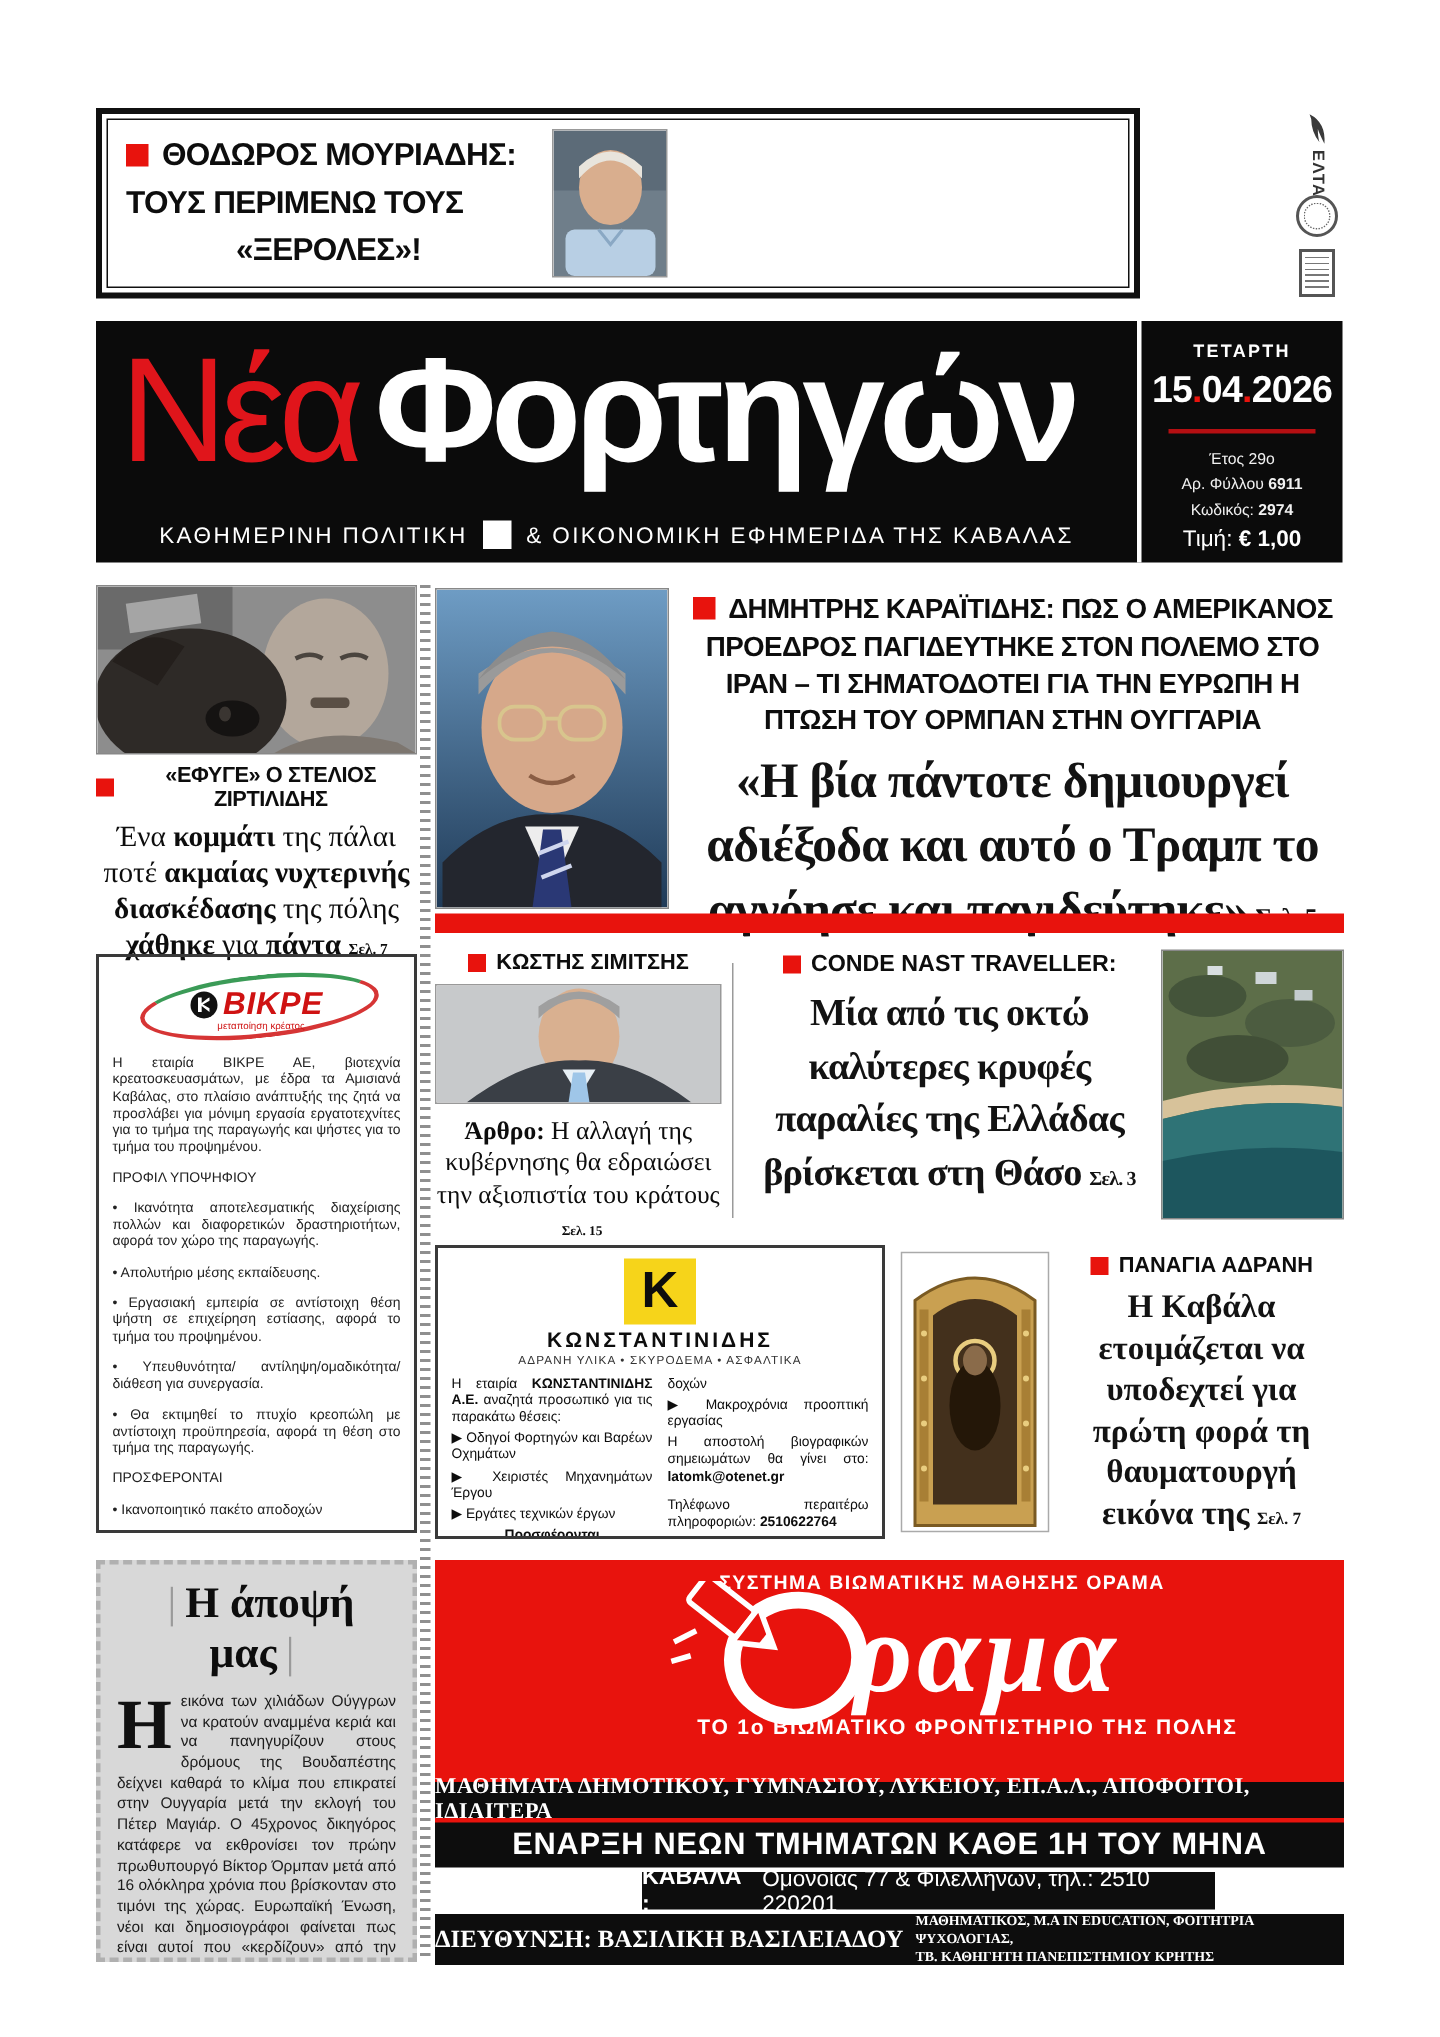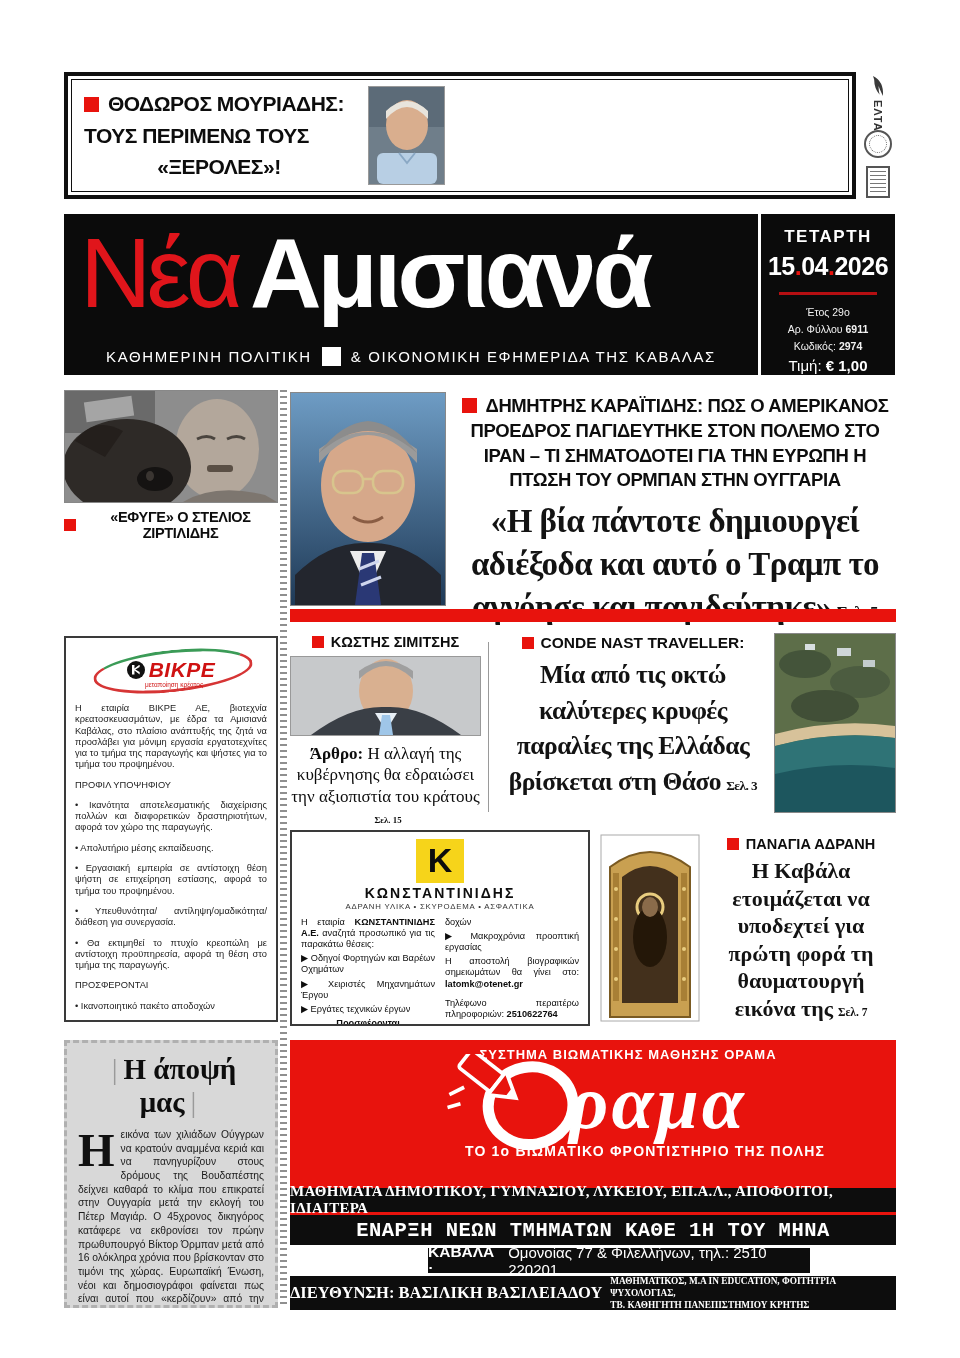--- a/index.html
+++ b/index.html
@@ -5,21 +5,21 @@
   *{box-sizing:border-box}
   body{margin:0;background:#ffffff;font-family:"Liberation Sans","DejaVu Sans",sans-serif;color:#0d0d0d}
   #page{position:relative;width:960px;height:1358px;background:#fff;overflow:hidden;margin:0 auto}
   .serif{font-family:"Liberation Serif","DejaVu Serif",serif}
   .redsq{display:inline-block;width:15px;height:15px;background:#e8130d;vertical-align:-1px;margin-right:9px;flex:none}
   .redsq.small{width:12px;height:12px;margin-right:7px}
   .pgref{font-size:0.52em;font-weight:700;margin-left:5px;white-space:nowrap}
   .rb{font-weight:700}
 
   
-  #banner{position:absolute;left:64px;top:72px;width:792px;height:127px;border:4px solid #101010;padding:3px;background:#fff}
+  #banner{position:absolute;left:64px;top:72px;width:696px;height:127px;border:4px solid #101010;padding:3px;background:#fff}
   #banner-inner{border:1px solid #101010;height:100%;display:flex;align-items:center;padding:4px 12px;gap:14px}
   .banner-left{width:270px;font-weight:700;font-size:21px;letter-spacing:-0.5px;line-height:1.5;color:#0d0d0d}
   .banner-l1{white-space:nowrap}
   .banner-l3{text-align:center}
   .banner-photo{width:77px;height:99px;flex:none;border:1px solid #999;overflow:hidden}
   .banner-quote{flex:1;text-align:center;font-weight:700;font-size:26px;line-height:1.22;color:#0d0d0d}
 
   
   #stamp{position:absolute;left:856px;top:74px;width:46px;height:126px}
   .stamp-bird{position:absolute;left:-8px;top:14px;width:60px;height:34px;transform:rotate(90deg);display:flex;align-items:center;gap:3px}
@@ -31,21 +31,21 @@
 
   
   #masthead{position:absolute;left:64px;top:214px;width:831px;height:161px;background:#0b0b0b;display:flex}
   .mh-left{flex:1;position:relative;overflow:hidden}
   .mh-logo{position:absolute;left:16px;top:2px;white-space:nowrap}
   .mh-nea{color:#e0151b;font-size:99px;font-weight:400;letter-spacing:-5px}
   .mh-egnatia{color:#fff;font-size:99px;font-weight:700;letter-spacing:-4px;margin-left:12px}
   .mh-tagline{position:absolute;left:0;right:0;bottom:9px;text-align:center;color:#fff;font-size:15px;letter-spacing:1.6px}
   .whitesq{display:inline-block;width:19px;height:19px;background:#fff;vertical-align:-4px;margin:0 10px}
   .mh-right{width:137px;border-left:3px solid #fff;color:#fff;text-align:center;padding-top:13px;flex:none}
-  .mh-day{font-size:17px;font-weight:700;letter-spacing:1.5px}
+  .mh-day{font-size:12px;font-weight:700;letter-spacing:1.5px}
   .mh-date{font-size:25px;font-weight:700;margin-top:5px;letter-spacing:-0.5px}
   .mh-date .dot{color:#e8130d}
   .mh-rule{border:none;border-top:3px solid #b50f12;width:98px;margin:11px auto 9px}
   .mh-meta{font-size:10.5px;color:#f2f2f2;line-height:1.6}
   .mh-meta b{font-weight:700}
   .mh-price{font-size:15px;margin-top:3px;color:#fff}
   .mh-price b{font-weight:700}
 
   
   #sep-strip{position:absolute;left:280px;top:390px;width:7px;height:918px;
@@ -112,21 +112,21 @@
 
   
   #orama-red{position:absolute;left:290px;top:1040px;width:606px;height:177px;background:#e8130d;color:#fff;overflow:hidden}
   .orama-top{margin-top:7px;text-align:center;font-size:13px;letter-spacing:1px;padding-left:70px;font-weight:700}
   .orama-logo-row{display:flex;align-items:center;justify-content:center;margin-top:-8px;height:96px}
   .orama-word{font-family:"Liberation Serif","DejaVu Serif",serif;font-style:italic;font-weight:700;font-size:76px;line-height:1;margin-left:-20px;letter-spacing:3px}
   .orama-sub{text-align:center;font-size:14px;letter-spacing:1.2px;margin-top:-7px;font-weight:700;padding-left:104px}
   #orama-bars{position:absolute;left:290px;top:1188px;width:606px}
   .obar{background:#0d0d0d;color:#fff;margin-bottom:3px;display:flex;align-items:center;justify-content:center}
   .obar1{height:24px;font-family:"Liberation Serif","DejaVu Serif",serif;font-weight:700;font-size:15px;letter-spacing:0.3px}
-  .obar2{height:30px;font-family:Liberation Mono, monospace;font-weight:700;font-size:20.5px;letter-spacing:0.5px}
+  .obar2{height:30px;font-family:Liberation Sans, sans-serif;font-weight:700;font-size:20.5px;letter-spacing:0.5px}
   .obar3{height:25px;width:382px;margin-left:138px;font-size:15px;gap:7px}
   .obar3 .b3label{font-weight:700;font-size:15.5px}
   .obar4{height:34px;font-size:16px;gap:8px}
   .obar4 .b4left{font-family:"Liberation Serif","DejaVu Serif",serif;font-weight:700;font-size:16.5px;white-space:nowrap}
   .obar4 .b4right{font-size:9.3px;font-weight:700;text-align:left;line-height:1.3;font-family:"Liberation Serif","DejaVu Serif",serif}
 </style>
 </head>
 <body>
 
 <div id="page">
@@ -158,21 +158,21 @@
       </svg>
       <span class="elta-word">ΕΛΤΑ</span>
     </div>
     <div class="stamp-circle"></div>
     <div class="stamp-box"></div>
   </div>
 
   <div id="masthead">
     <div class="mh-left">
       <div class="mh-logo">
-        <span class="mh-nea">Νέα</span><span class="mh-egnatia">Αμισιανά</span>
+        <span class="mh-nea">Νέα</span><span class="mh-egnatia">Φορτηγών</span>
       </div>
       <div class="mh-tagline">
         <span>ΚΑΘΗΜΕΡΙΝΗ ΠΟΛΙΤΙΚΗ</span><span class="whitesq"></span><span>&amp; ΟΙΚΟΝΟΜΙΚΗ ΕΦΗΜΕΡΙΔΑ ΤΗΣ ΚΑΒΑΛΑΣ</span>
       </div>
     </div>
     <div class="mh-right">
       <div class="mh-day">ΤΕΤΑΡΤΗ</div>
       <div class="mh-date">
         <span>15</span><span class="dot">.</span><span>04</span><span class="dot">.</span><span>2026</span>
       </div>
@@ -201,20 +201,23 @@
       <ellipse cx="62" cy="76" rx="64" ry="48" fill="#2e2a27"></ellipse>
       <path d="M10,50 Q30,24 58,40 L40,66 Z" fill="#241f1c"></path>
       <ellipse cx="90" cy="88" rx="18" ry="12" fill="#151312"></ellipse>
       <ellipse cx="85" cy="85" rx="4" ry="5" fill="#3a3531"></ellipse>
     </svg>
   </div>
   <div id="zirt">
     <div class="zirt-kicker">
       <span class="redsq small"></span>
       <span>«ΕΦΥΓΕ» Ο ΣΤΕΛΙΟΣ ΖΙΡΤΙΛΙΔΗΣ</span>
+    </div>
+    <div class="zirt-head">
+      <span><span>Ένα </span><span class="rb">κομμάτι</span><span> της πάλαι ποτέ </span><span class="rb">ακμαίας νυχτερινής διασκέδασης</span><span> της πόλης </span><span class="rb">χάθηκε</span><span> για </span><span class="rb">πάντα</span></span><span class="pgref">Σελ. 7</span>
     </div>
   </div>
 
   <div id="bikre">
     <div class="bikre-logo">
       <div class="bikre-swoosh"></div>
       <div class="bikre-wordrow">
         <span class="bikre-k"></span>
         <span class="bikre-word">ΒΙΚΡΕ</span>
       </div>

